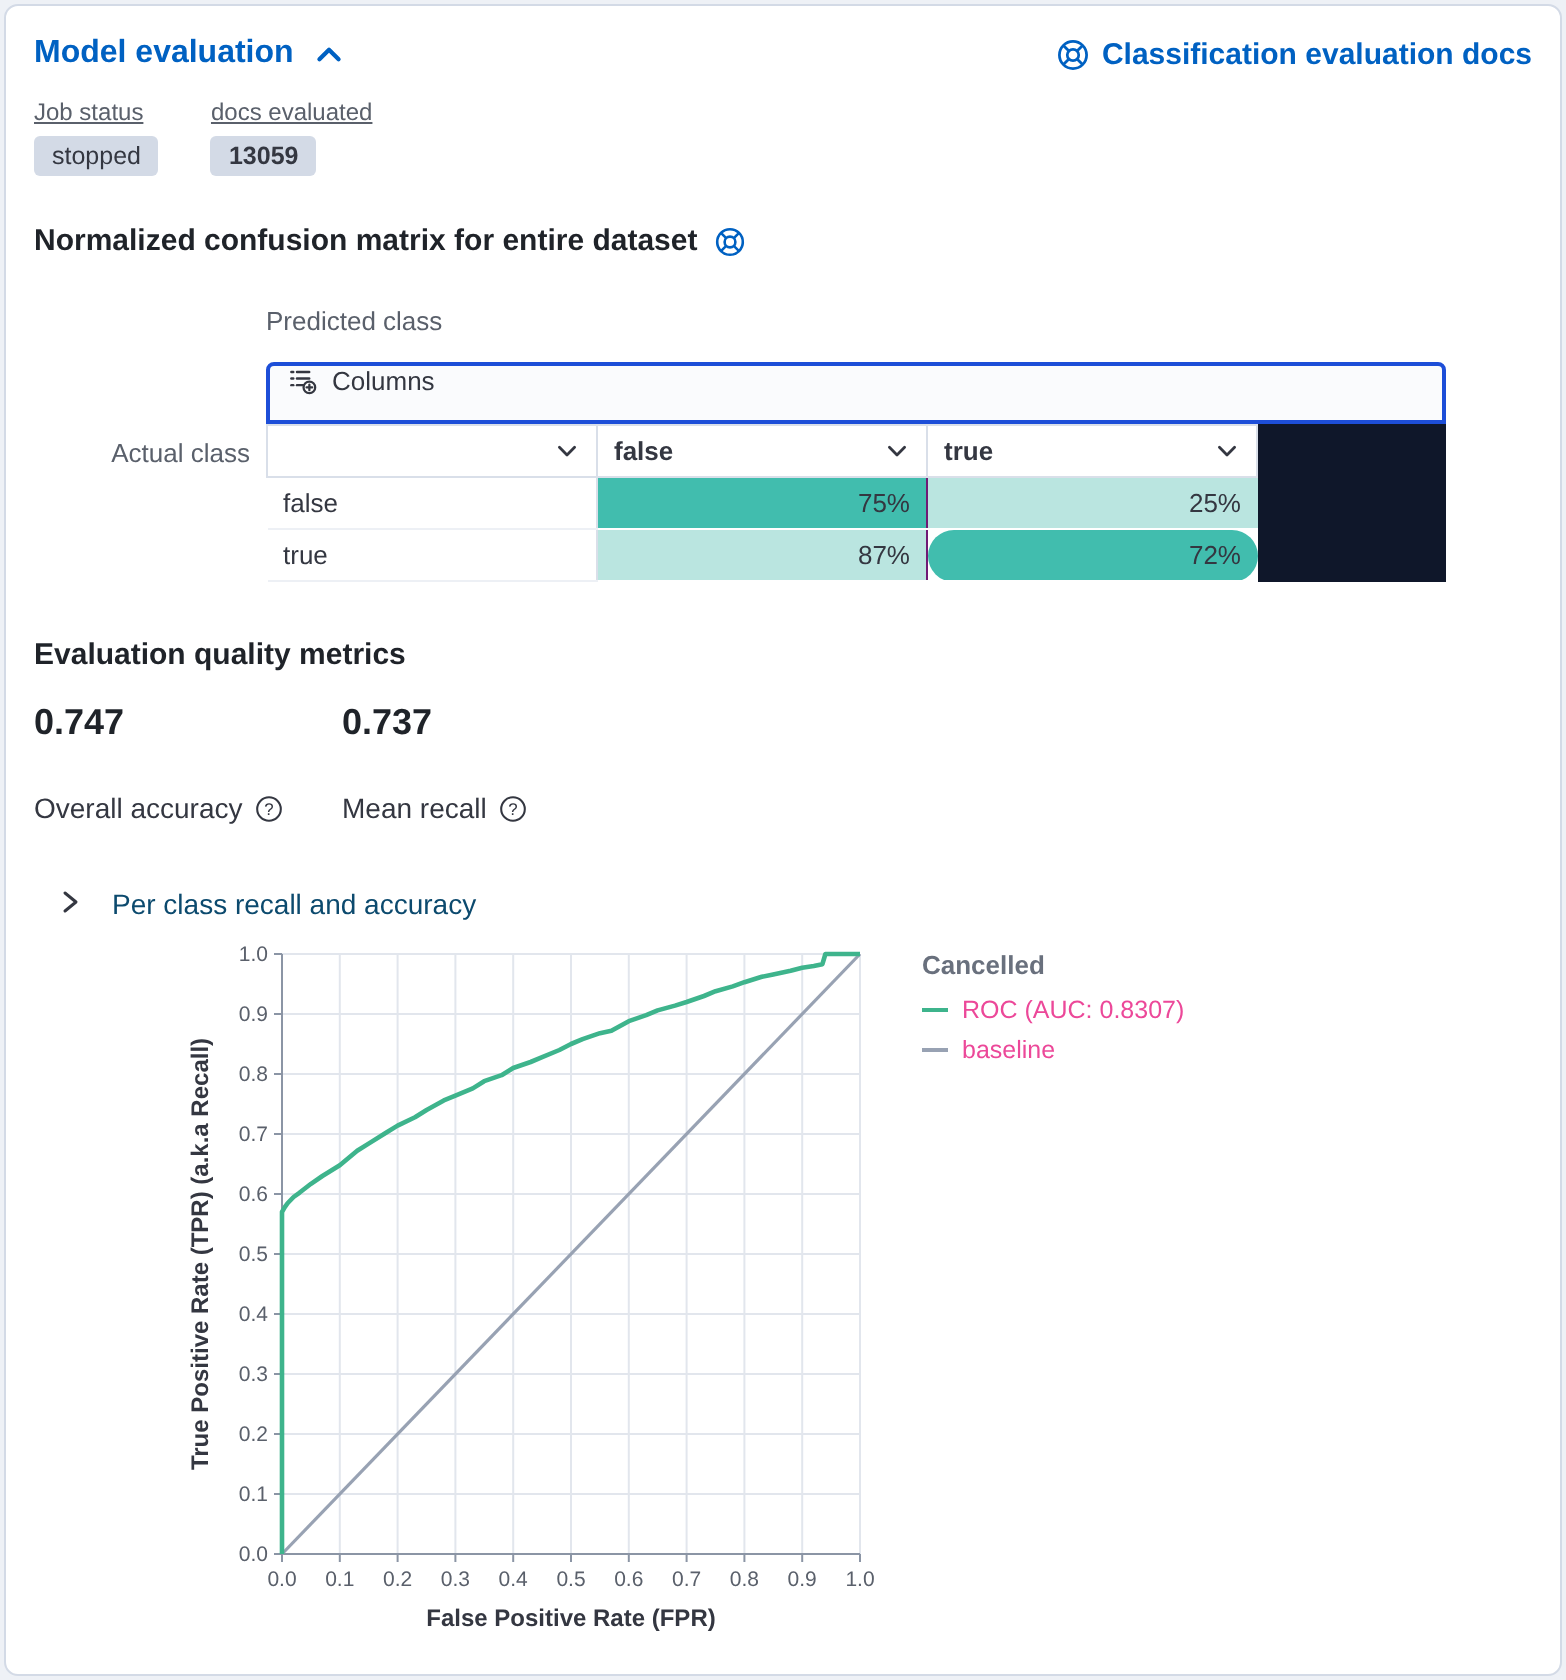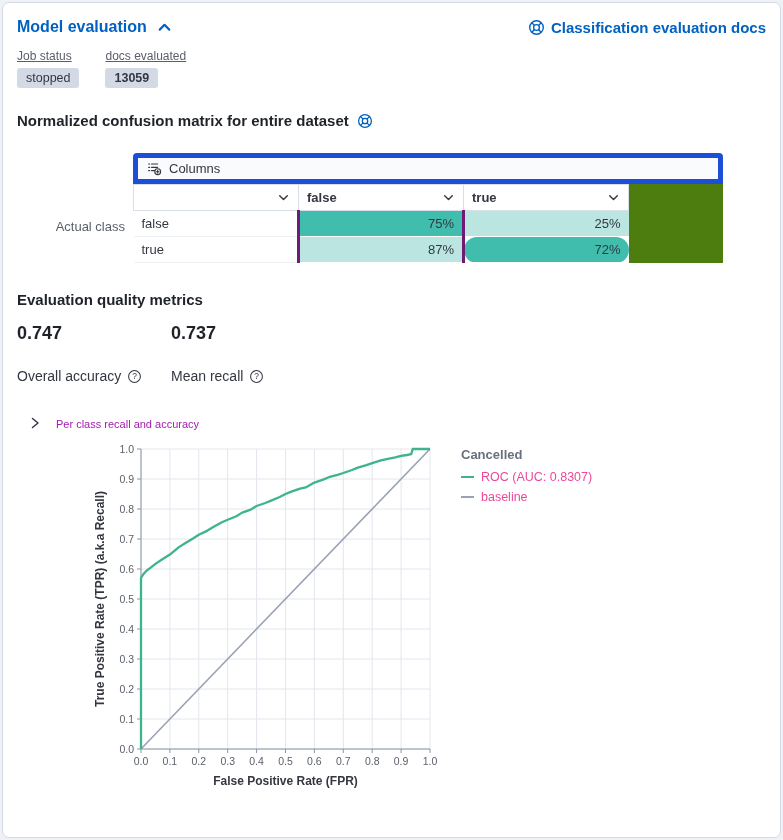--- a/index.html
+++ b/index.html
@@ -36,43 +36,43 @@
   .sec-matrix { margin-top: 24px; }
   .sec-metrics { margin-top: 28px; }
   .sec-roc { margin-top: 32px; }
   .help-ring { color: #0061c2; width: 16px; height: 16px; }
   
   .matrix-zone { position: relative; margin-left: 116px; margin-top: 24px; width: 590px; }
   .predicted-label { font-size: 13px; color: #5a606b; margin-bottom: 13px; }
   .actual-label { position: absolute; left: -82px; top: 66px; width: 74px; text-align: right; font-size: 13px; color: #5a606b; }
   .grid-toolbar {
     width: 590px; height: 31px; background: #fafbfd;
-    border: 5px solid #1d4ed8; border-radius: 4px 4px 0 0;
-    display: flex; align-items: center; padding-left: 9px;
+    border: 2px solid #1d4ed8; border-radius: 4px 4px 0 0;
+    display: flex; align-items: flex-start; padding-left: 9px;
   }
   .columns-btn { display: flex; align-items: center; gap: 7px; background: none; border: none; font-size: 13px; color: #343741; cursor: pointer; font-family: inherit; }
-  .grid-bg { width: 590px; background: #4d7c0f; }
+  .grid-bg { width: 590px; background: #0f172a; }
   .grid-table { width: 495px; background: #fff; border-collapse: collapse; table-layout: fixed; }
   .grid-table th, .grid-table td { width: 165px; height: 26px; font-size: 13px; padding: 0 8px; }
   .grid-table th {
     border: 1px solid #d9dfe9; background: #fff; font-weight: 700; text-align: left;
   }
   .th-inner { display: flex; align-items: center; justify-content: space-between; }
   .th-inner.empty { justify-content: flex-end; }
   .chev12 { width: 13px; height: 13px; flex: 0 0 auto; cursor: pointer; }
   .row-label-cell { border-right: 1px solid #d9dfe9; border-bottom: 1px solid #edf0f5; background: #fff; }
-  .val-cell { text-align: right; color: #343741; border-left: 3px solid #701a75; border-bottom: 1px solid #fff; }
+  .val-cell { text-align: right; color: #343741; border-left: 1px solid #701a75; border-bottom: 1px solid #fff; }
   
   .metrics-row { display: flex; margin-top: 15px; }
   .metric { width: 154px; }
   .metric .v { font-size: 18px; font-weight: 700; color: #1f2329; }
   .metric .l { margin-top: 24px; font-size: 14px; color: #343741; display: flex; align-items: center; gap: 6px; }
   .qmark { width: 15px; height: 15px; color: #343741; }
   .accordion { display: flex; align-items: center; gap: 13px; margin-top: 31px; margin-left: 9px; cursor: pointer; background: none; border: none; font-family: inherit; }
-  .accordion .lab { font-size: 11px; color: #a21caf; }
+  .accordion .lab { font-size: 14px; color: #0c4a6e; }
   
   .chart-row { display: flex; align-items: flex-start; margin-top: 10px; }
   .chart-spacer { width: 74px; flex: 0 0 auto; }
   .legend { margin-left: 22px; padding-top: 5px; }
   .legend-title { font-size: 13px; font-weight: 700; color: #69707d; margin-bottom: 8px; }
   .legend-item { display: flex; align-items: center; gap: 7px; font-size: 12.5px; color: #ec4899; margin-bottom: 6px; }
   .legend-swatch { width: 13px; height: 0; border-top: 2.5px solid #999; display: inline-block; }
 </style>
 </head>
 <body>
@@ -116,20 +116,21 @@
     <span class="help-ring">
       <svg viewBox="0 0 16 16" width="16" height="16">
           <circle cx="8" cy="8" r="6.4" fill="none" stroke="currentColor" stroke-width="1.3"></circle>
           <circle cx="8" cy="8" r="2.7" fill="none" stroke="currentColor" stroke-width="1.3"></circle>
           <path d="M3.6 3.6l2.5 2.5M12.4 3.6L9.9 6.1M3.6 12.4l2.5-2.5M12.4 12.4L9.9 9.9" stroke="currentColor" stroke-width="1.3"></path>
         </svg>
     </span>
   </h3>
 
   <div class="matrix-zone">
+    <div class="predicted-label">Predicted class</div>
     <div class="actual-label">Actual class</div>
 
     <div class="grid-toolbar">
       <button class="columns-btn">
         <span class="icon16" style="width:15px;height:15px;">
           <svg viewBox="0 0 16 16" width="15" height="15">
               <g stroke="#343741" stroke-width="1.3" stroke-linecap="round">
                 <path d="M1.8 3.2h1"></path>
                 <path d="M4.8 3.2h6.5"></path>
                 <path d="M1.8 6.7h1"></path>

